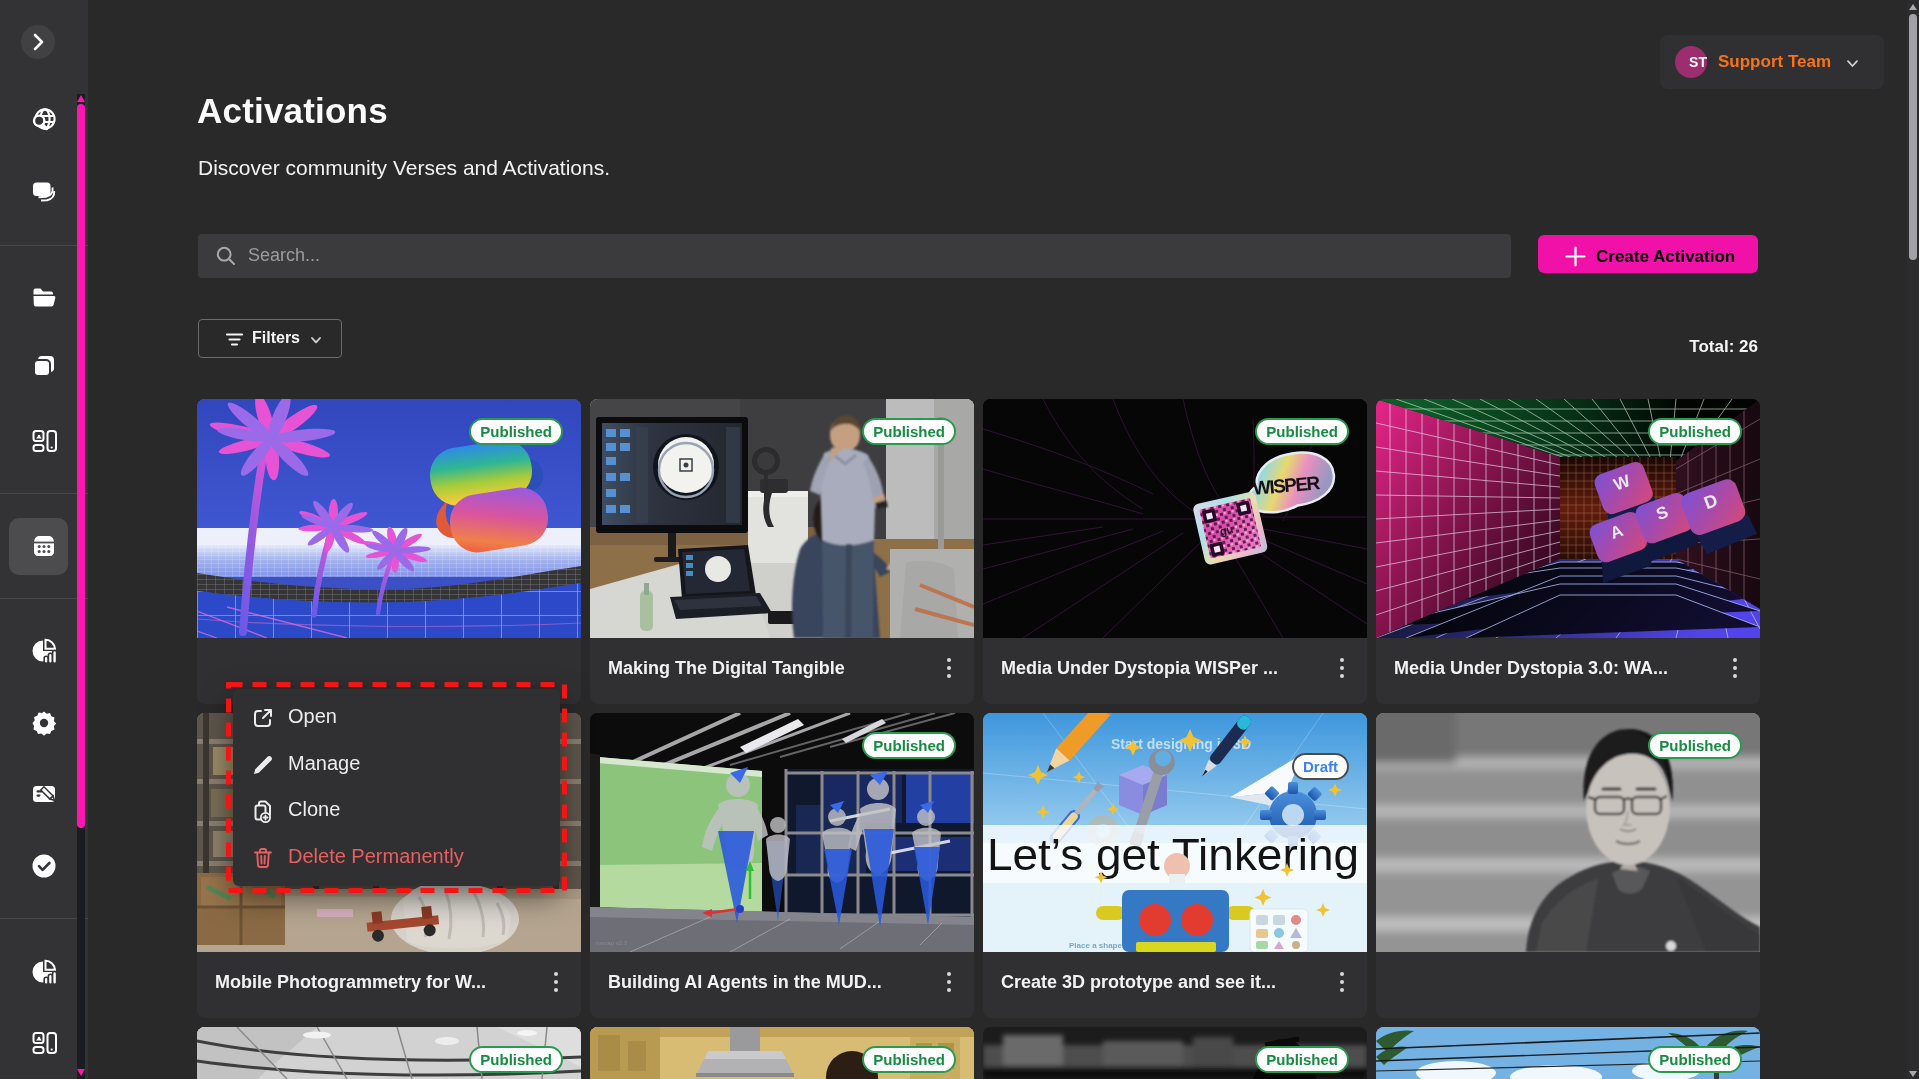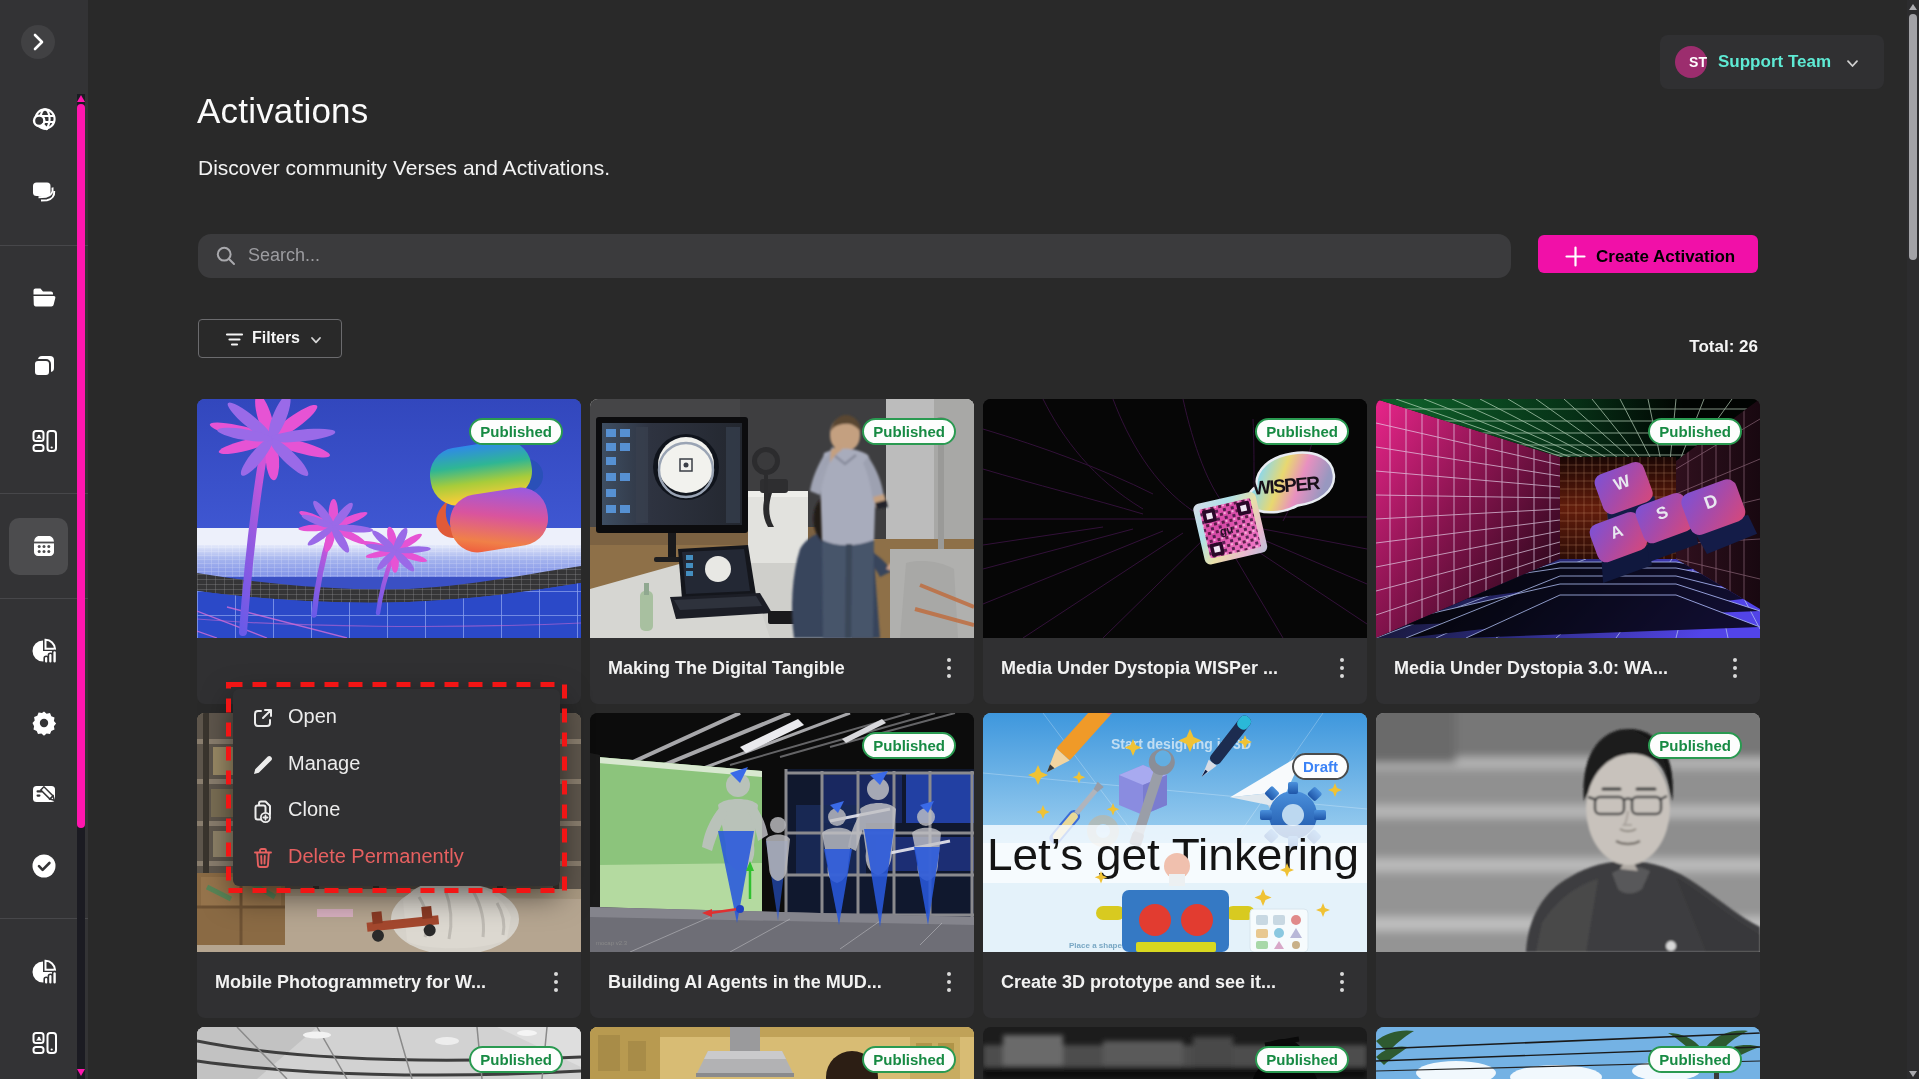--- a/index.html
+++ b/index.html
@@ -7,30 +7,30 @@
   font-family:"Liberation Sans", sans-serif; }
 #sidebar { position:absolute; left:0; top:0; width:88px; height:1079px; background:#333335; }
 .sbdiv { position:absolute; left:0; width:88px; height:1px; background:#47474a; }
 .sbicon { position:absolute; left:31px; width:26px; height:26px; z-index:3; }
 #sbactive { position:absolute; left:9px; top:518px; width:59px; height:57px; background:#4c4c4e; border-radius:10px; }
 #sbchev { position:absolute; left:21px; top:25px; width:34px; height:34px; border-radius:50%; background:#414143; }
 #pktrack { position:absolute; left:77px; top:94px; width:8px; height:985px; background:#1b1b22; }
 #pkthumb { position:absolute; left:77px; top:104px; width:8px; height:724px; background:#ff16ae; border-radius:4px; }
 .pkup { position:absolute; left:77px; top:95px; width:0; height:0; border-left:4px solid transparent; border-right:4px solid transparent; border-bottom:7px solid #ff16ae; }
 .pkdn { position:absolute; left:77px; top:1069px; width:0; height:0; border-left:4px solid transparent; border-right:4px solid transparent; border-top:7px solid #ff16ae; }
-#h1 { position:absolute; left:197px; top:91px; font-size:35px; font-weight:normal; color:#fbfbfb; letter-spacing:0.2px;text-align:center; }
+#h1 { position:absolute; left:197px; top:91px; font-size:35px; font-weight:bold; color:#fbfbfb; letter-spacing:0.2px;text-align:center; }
 #sub { position:absolute; left:198px; top:156px; font-size:21px; color:#f2f2f2; }
-#search { position:absolute; left:198px; top:234px; width:1313px; height:44px; background:#3b3b3d; border-radius:13px; }
+#search { position:absolute; left:198px; top:234px; width:1313px; height:44px; background:#3b3b3d; border-radius:4px; }
 #search span { position:absolute; left:50px; top:11px; font-size:18px; color:#9c9ca0; }
 #createbtn { position:absolute; left:1538px; top:235px; width:220px; height:38px; background:#f110a8; border-radius:6px; color:#000000; font-weight:bold; font-size:17px; text-align:center; line-height:43px; }
 #filters { position:absolute; left:198px; top:319px; width:144px; height:39px; border:1px solid #6b6b6e; border-radius:4px; color:#f5f5f5; }
 #total { position:absolute; left:1558px; top:337px; width:200px; text-align:right; font-size:17px; font-weight:bold; color:#f5f5f5; }
 #acct { position:absolute; left:1660px; top:35px; width:224px; height:54px; background:#303032; border-radius:8px; }
 #acct .av { position:absolute; left:15px; top:11px; width:32px; height:32px; border-radius:50%; background:#9c2d6e; color:#fff; font-size:14px; font-weight:bold; text-align:right; line-height:32px; }
-#acct .nm { position:absolute; left:58px; top:17px; font-size:17px; font-weight:bold; color:#5eead4; }
+#acct .nm { position:absolute; left:58px; top:17px; font-size:17px; font-weight:bold; color:#f97316; }
 .card { position:absolute; width:384px; background:#303032; border-radius:8px; overflow:hidden; }
 .thumb { position:relative; width:384px; height:239px; overflow:hidden; }
 .trow { position:relative; height:66px; }
 .ttl { position:absolute; left:18px; top:20px; font-size:18px; font-weight:bold; color:#f2f2f2; white-space:nowrap; }
 .dots { position:absolute; right:23px; top:20px; width:4px; height:26px; }
 .dots i { position:absolute; left:0; width:4px; height:4px; border-radius:50%; background:#dadada; }
 .badge { position:absolute; top:19px; right:18px; height:27px; padding:0 9px; background:#fdfdfd; border:2px solid #2a9a51; border-radius:14px; color:#178a43; font-weight:bold; font-size:15px; line-height:23px; }
 .badge.draft { border-color:#4b4b4b; color:#3b82f6;margin-top:21px; }
 #menupanel { position:absolute; left:233px; top:689px; width:327px; height:197px; background:#303032; border-radius:6px; box-shadow:0 10px 30px rgba(0,0,0,0.55); }
 .mitem { position:absolute; left:18px; height:24px; color:#ececec; font-size:20px; }

